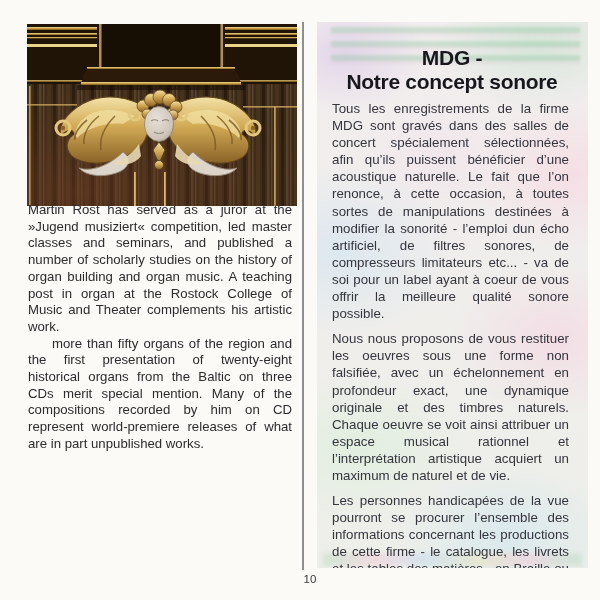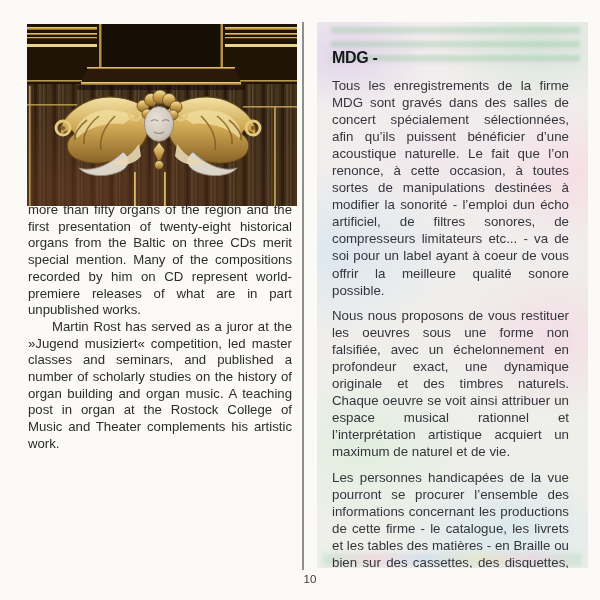--- a/index.html
+++ b/index.html
@@ -63,21 +63,21 @@
       rgba(178,220,190,.45), rgba(242,200,216,.5), rgba(188,214,240,.45),
       rgba(234,226,178,.45), rgba(242,200,216,.5), rgba(178,220,190,.45));
     filter:blur(2px);
   }
   .panel-inner{
     position:relative;padding:24px 16px 0 15px;
   }
   .panel-title{
     margin:0 0 7px 0;
     color:var(--title_color);
-    font-size:16px;line-height:23.5px;font-weight:700;letter-spacing:-0.3px;
+    font-size:21px;line-height:23.5px;font-weight:700;letter-spacing:-0.3px;text-align:center;
   }
   .panel-title span{display:block;}
   .french p{
     margin:0 3px 8px 0;
     color:var(--french_text);
     font-size:13.3px;line-height:17.1px;text-align:justify;
   }
 
   
   .page-number{
@@ -186,32 +186,33 @@
         <path d="M124,97 q4,-2.5 7,0 M135,97 q4,-2.5 7,0" stroke="#6e6458" stroke-width="1.1" fill="none" opacity=".7"></path>
         <path d="M127,108 q5,3 10,0" stroke="#6e6458" stroke-width="1.1" fill="none" opacity=".6"></path>
 
         <path d="M132,118 l6,8 -6,14 -6,-14 Z" fill="url(#goldwing)" stroke="#5f431a" stroke-width="1"></path>
         <circle cx="132" cy="141" r="4.5" fill="url(#goldwing)" stroke="#5f431a" stroke-width="1"></circle>
       </g>
     </svg>
   </div>
 
   <div class="left-text">
+    <p>Martin Rost has served as a juror at the »Jugend musiziert« competition, led master classes and seminars, and published a number of scholarly studies on the history of organ building and organ music. A teaching post in organ at the Rostock College of Music and Theater complements his artistic work.</p>
     <p>more than fifty organs of the region and the first presentation of twenty-eight historical organs from the Baltic on three CDs merit special mention. Many of the compositions recorded by him on CD represent world-premiere releases of what are in part unpublished works.</p>
-    <p>Martin Rost has served as a juror at the »Jugend musiziert« competition, led master classes and seminars, and published a number of scholarly studies on the history of organ building and organ music. A teaching post in organ at the Rostock College of Music and Theater complements his artistic work.</p>
   </div>
 
   <div class="divider"></div>
 
   <div class="right-panel">
     <div class="bleed-top"></div>
     <div class="bleed-bottom"></div>
     <div class="panel-inner">
       <h1 class="panel-title">
         <span>MDG -</span>
+        <span>Notre concept sonore</span>
       </h1>
       <div class="french">
         <p>Tous les enregistrements de la firme MDG sont gravés dans des salles de concert spécialement sélectionnées, afin qu’ils puissent bénéficier d’une acoustique naturelle. Le fait que l’on renonce, à cette occasion, à toutes sortes de manipulations destinées à modifier la sonorité - l’emploi dun écho artificiel, de filtres sonores, de compresseurs limitateurs etc... - va de soi pour un label ayant à coeur de vous offrir la meilleure qualité sonore possible.</p>
         <p>Nous nous proposons de vous restituer les oeuvres sous une forme non falsifiée, avec un échelonnement en profondeur exact, une dynamique originale et des timbres naturels. Chaque oeuvre se voit ainsi attribuer un espace musical rationnel et l’interprétation artistique acquiert un maximum de naturel et de vie.</p>
         <p>Les personnes handicapées de la vue pourront se procurer l’ensemble des informations concernant les productions de cette firme - le catalogue, les livrets et les tables des matières - en Braille ou bien sur des cassettes, des disquettes, etc.</p>
       </div>
     </div>
   </div>
 
   <div class="page-number">10</div>

